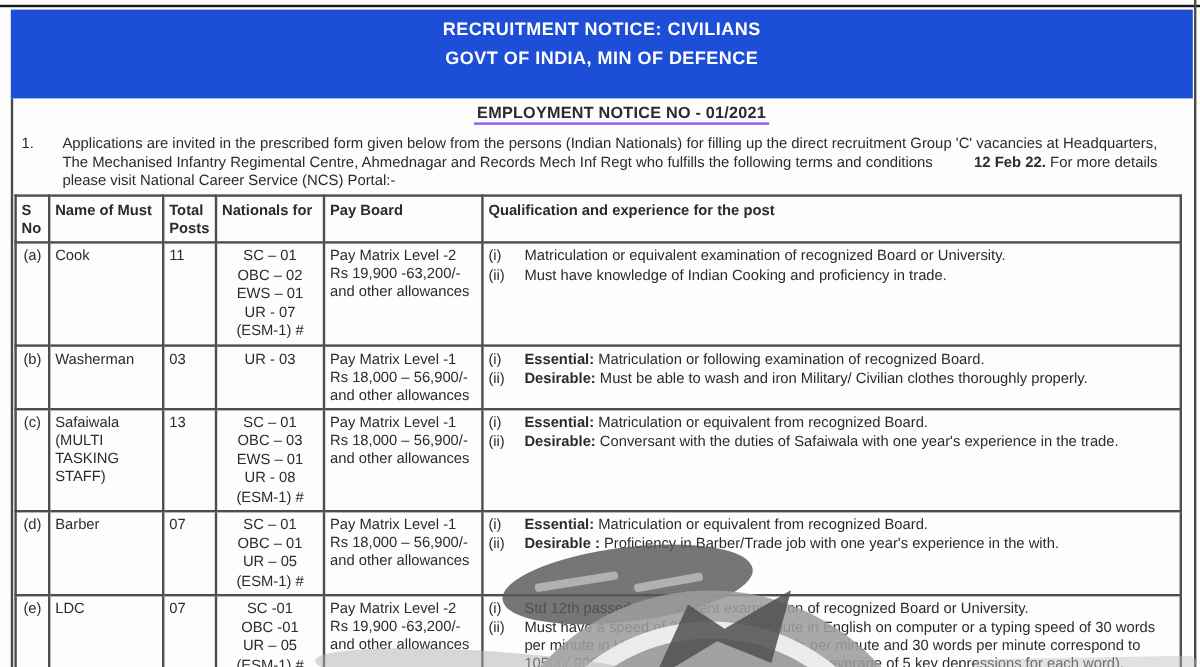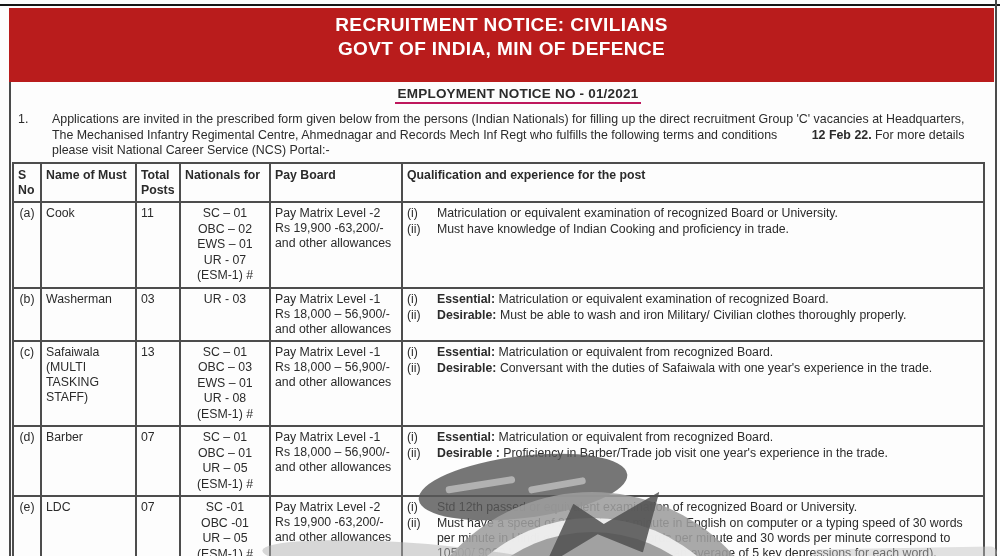--- a/index.html
+++ b/index.html
@@ -9,31 +9,31 @@
     position:relative; width:1000px; height:556px; margin:0 auto;
     background:#fdfdfd; overflow:hidden;
     font-family:"Liberation Sans", sans-serif;
   }
   .top-rule { position:absolute; top:4px; left:0; width:100%; height:2px; background:#161616; }
   .doc-border-left { position:absolute; left:9px; top:82px; bottom:0; width:2px; background:#4a4a4a; }
   .doc-border-right { position:absolute; right:3px; top:0; bottom:0; width:2px; background:#4a4a4a; }
 
   .banner {
     position:absolute; top:8px; left:9px; right:6px; height:74px;
-    background:#b91c1c; color:#ffffff; text-align:center;
-    font-weight:bold; font-size:19px; line-height:23.5px;
+    background:#1d4ed8; color:#ffffff; text-align:center;
+    font-weight:bold; font-size:15px; line-height:23.5px;
     padding-top:5px; letter-spacing:0.4px;
   }
 
   .notice-no {
     position:absolute; top:86px; left:0; width:100%; text-align:center;
     font-size:13.5px; font-weight:bold; letter-spacing:0.2px;
   }
   .notice-no span {
-    display:inline-block; border-bottom:2px solid #be185d; padding:0 3px 1px 3px;margin-left:36px;
+    display:inline-block; border-bottom:2px solid #8b5cf6; padding:0 3px 1px 3px;margin-left:36px;
   }
 
   .intro {
     position:absolute; top:112px; left:18px; right:14px;
     display:flex; gap:16px; font-size:12.4px; line-height:15.6px;
   }
   .intro .num { flex:0 0 18px; }
   .intro p { flex:1; }
   .intro b { font-weight:bold;margin-left:31px; }
 
@@ -177,21 +177,21 @@
       <td class="c-sno">(b)</td>
       <td class="c-post">Washerman</td>
       <td class="c-total">03</td>
       <td class="c-res">UR  -  03</td>
       <td class="c-pay">Pay Matrix Level -1
 Rs 18,000 – 56,900/-
 and other allowances</td>
       <td class="c-qual">
         <div class="qrow">
           <span>(i)</span>
-          <p><b>Essential:</b><span> Matriculation or equivalent examination of recognized Board.</span></p>
+          <p><b>Essential:</b><span> Matriculation or following examination of recognized Board.</span></p>
         </div>
         <div class="qrow">
           <span>(ii)</span>
           <p><b>Desirable:</b><span> Must be able to wash and iron Military/ Civilian clothes thoroughly properly.</span></p>
         </div>
       </td>
     </tr>
 
     <tr style="height:78px;">
       <td class="c-sno">(c)</td>
@@ -231,21 +231,21 @@
       <td class="c-pay">Pay Matrix Level -1
 Rs 18,000 – 56,900/-
 and other allowances</td>
       <td class="c-qual">
         <div class="qrow">
           <span>(i)</span>
           <p><b>Essential:</b><span> Matriculation or equivalent from recognized Board.</span></p>
         </div>
         <div class="qrow">
           <span>(ii)</span>
-          <p><b>Desirable :</b><span> Proficiency in Barber/Trade job visit one year's experience in the trade.</span></p>
+          <p><b>Desirable :</b><span> Proficiency in Barber/Trade job with one year's experience in the with.</span></p>
         </div>
       </td>
     </tr>
 
     <tr style="height:75px;">
       <td class="c-sno">(e)</td>
       <td class="c-post">LDC</td>
       <td class="c-total">07</td>
       <td class="c-res">SC -01
 OBC -01

